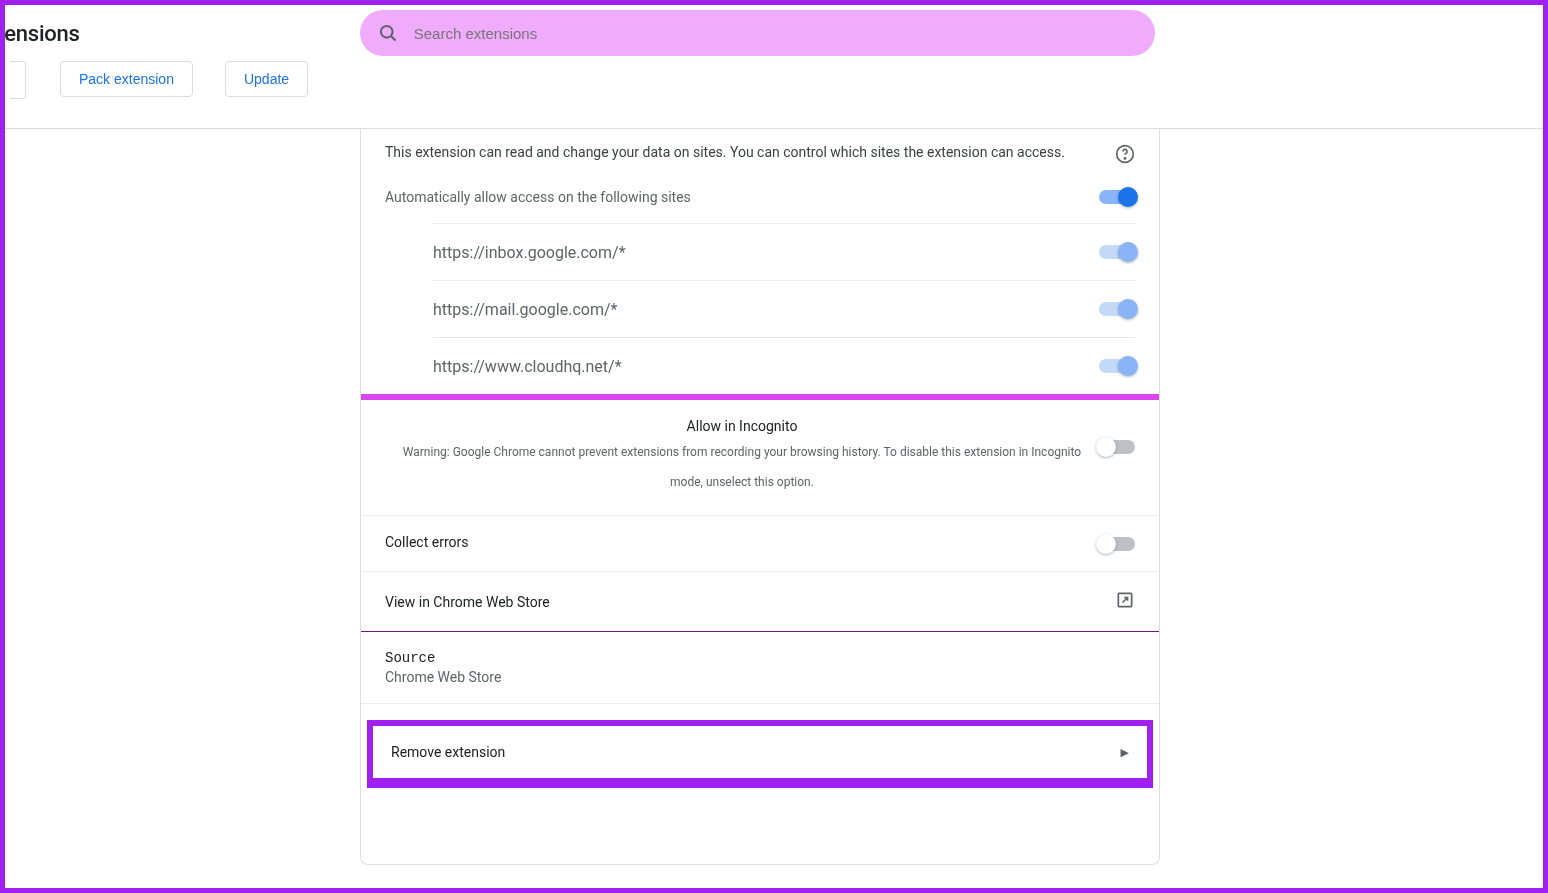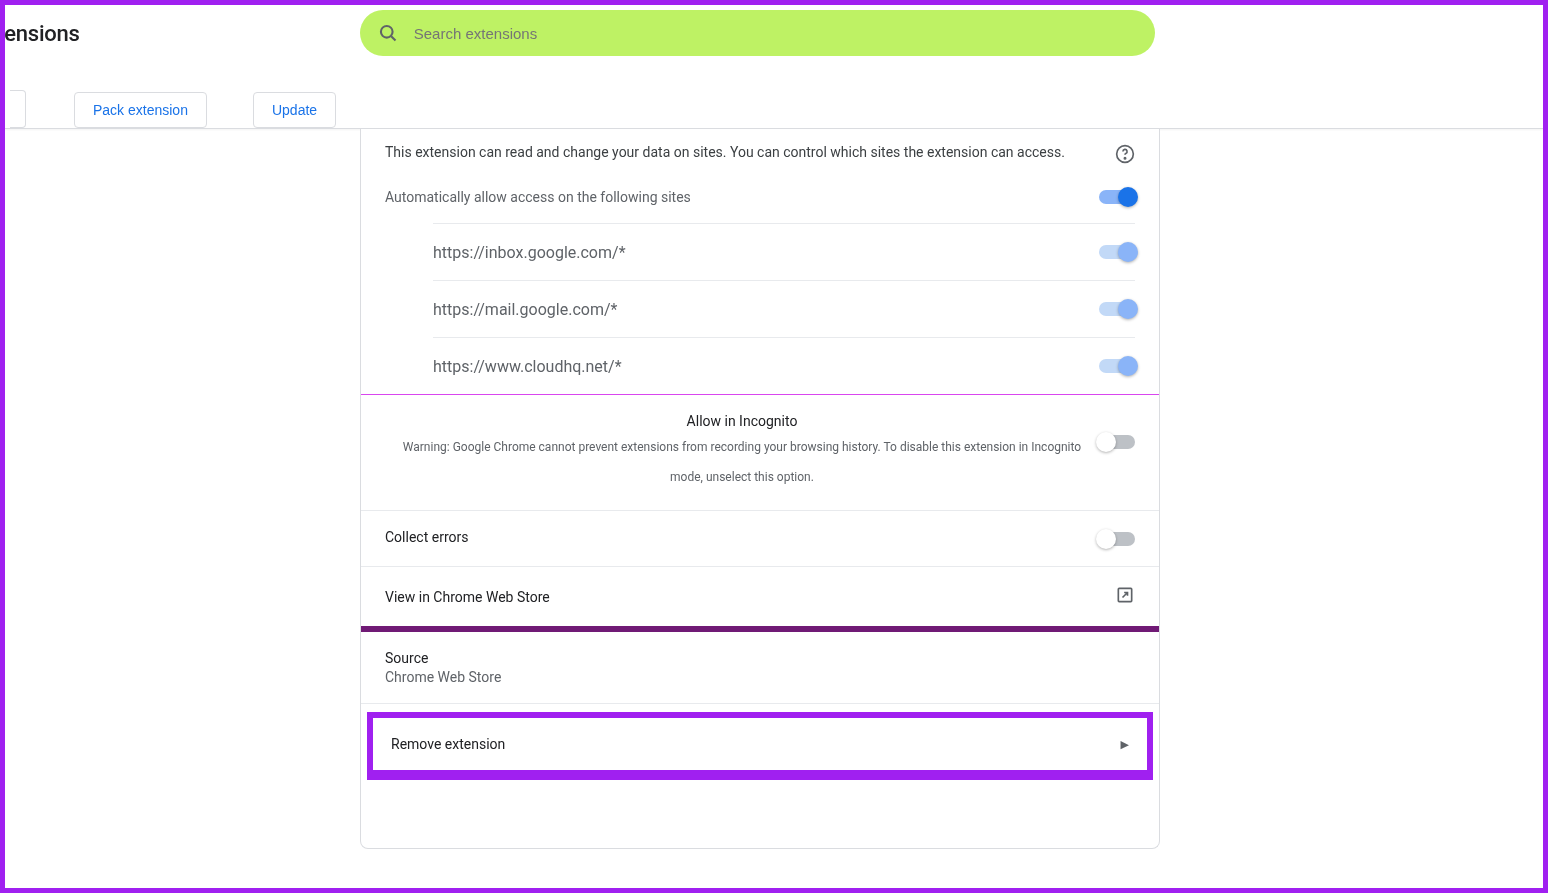--- a/index.html
+++ b/index.html
@@ -31,47 +31,47 @@
     .search-container {
       flex: 1;
       display: flex;
       align-items: center;
       max-width: 795px;
       margin-left: 280px;
     }
     .search-box {
       display: flex;
       align-items: center;
-      background: #bef264;
+      background: #f0abfc;
       border-radius: 24px;
       height: 46px;
       width: 100%;
       padding: 0 18px;
     }
     .search-icon {
       color: #5f6368;
       margin-right: 16px;
       display: flex;
     }
     .search-input {
       border: none;
       background: transparent;
       outline: none;
       font-size: 15px;
       color: #5f6368;
       width: 100%;
     }
     .toolbar {
       display: flex;
-      align-items: flex-end;
+      align-items: flex-start;
       height: 68px;
       padding: 0 8px;
       border-bottom: 1px solid #dadce0;
       box-shadow: 0 1px 2px rgba(0,0,0,0.05);
-      gap: 28px;
+      gap: 14px;
     }
     .partial-box {
       width: 16px;
       height: 38px;
       border: 1px solid #dadce0;
       border-left: none;
       border-radius: 0 4px 4px 0;
       margin-left: -3px;
     }
     .tb-btn {
@@ -93,21 +93,21 @@
     }
     .card {
       width: 800px;
       background: #fff;
       border: 1px solid #dadce0;
       border-top: none;
       border-radius: 0 0 8px 8px;
     }
     .section {
       padding: 0 24px;
-      border-bottom: 1px solid #d946ef;
+      border-bottom: 6px solid #d946ef;
     }
     .desc-row {
       display: flex;
       align-items: flex-start;
       padding-top: 12px;
       padding-bottom: 8px;
     }
     .desc-text {
       color: #3c4043;
       font-size: 14px;
@@ -183,43 +183,44 @@
     .setting-desc {
       color: #5f6368;
       font-size: 12px;
       line-height: 30px;
     }
     .link-row {
       display: flex;
       align-items: center;
       justify-content: space-between;
       padding: 18px 24px;
-      border-bottom: 6px solid #701a75;
+      border-bottom: 1px solid #701a75;
       cursor: pointer;
     }
     .link-label {
       color: #202124;
       font-size: 14px;
     }
     .external-icon { color: #5f6368; }
     .source-row {
       padding: 18px 24px;
       border-bottom: 1px solid #e8eaed;
     }
     .source-label {
       color: #202124;
       font-size: 14px;
       margin-bottom: 3px;
+      font-family: Liberation Mono, monospace;
     }
     .source-val {
       color: #5f6368;
       font-size: 14px;
     }
     .remove-wrap {
-      margin: 8px 6px;
+      margin: 16px 6px;
       border: 6px solid #a020f0;
       border-bottom-width: 10px;
     }
     .remove-row {
       display: flex;
       align-items: center;
       justify-content: space-between;
       padding: 18px 18px;
       cursor: pointer;
       background: #fff;

